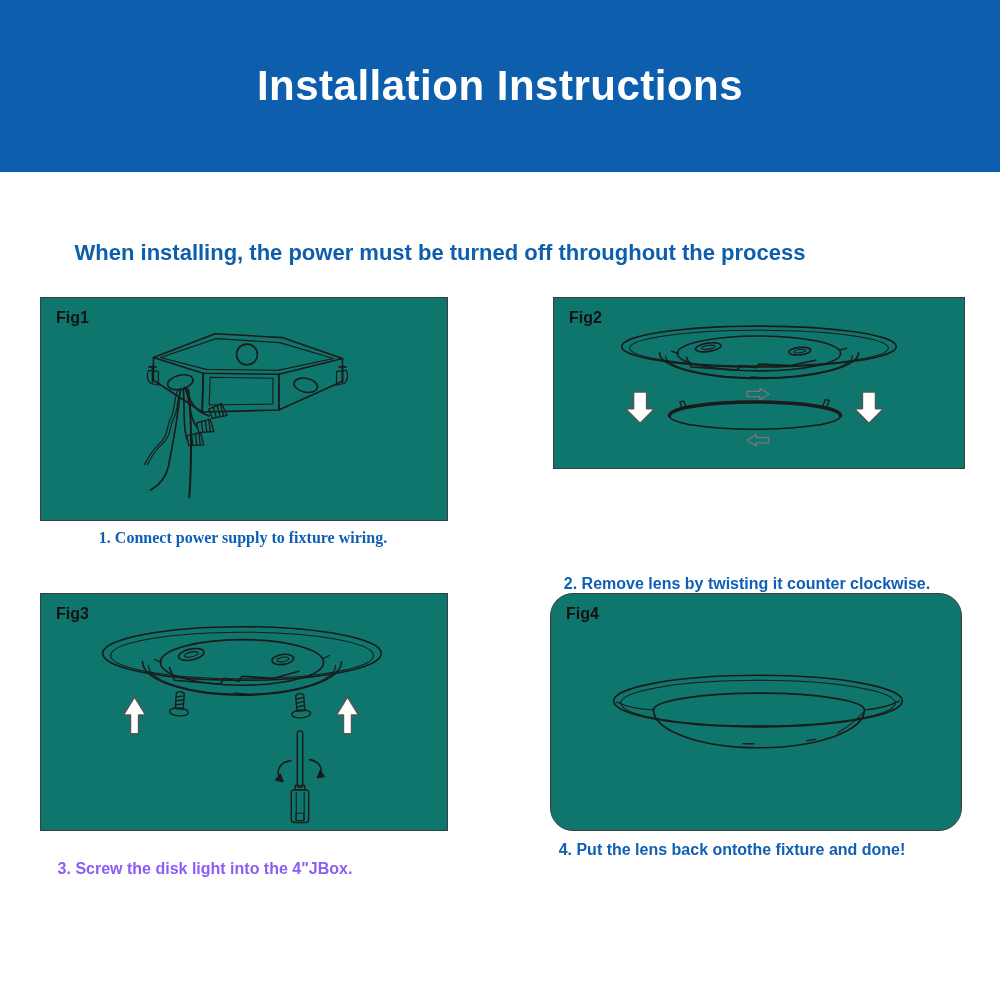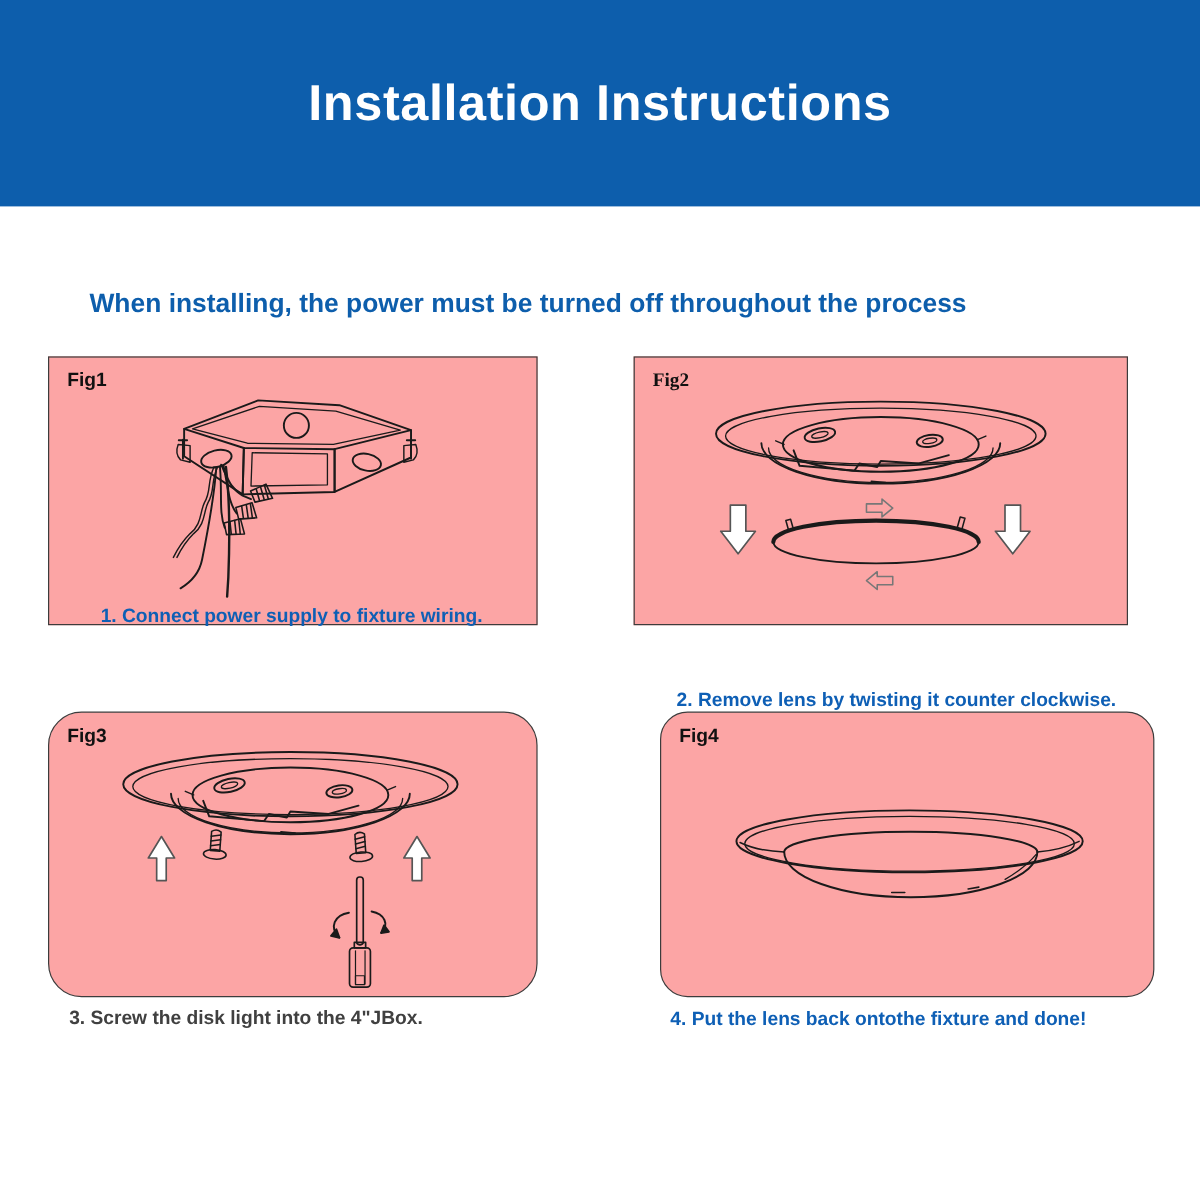--- a/index.html
+++ b/index.html
@@ -14,34 +14,34 @@
     display:flex; align-items:center; justify-content:center;
   }
   .banner-title {
     font-size:42px; font-weight:bold; letter-spacing:0.5px; margin:0;text-align:center;
   }
   .warning {
     position:absolute; top:240px; left:0; width:880px;
     text-align:center; font-size:22px; font-weight:bold; white-space:nowrap;
   }
   .figbox {
-    position:absolute; border:1px solid #3c3c3c; background:#fca5a5; box-sizing:border-box;padding-left:34px;
+    position:absolute; border:1px solid #3c3c3c; background:#0f766e; box-sizing:border-box;padding-left:34px;
   }
   .figlabel {
     position:absolute; left:15px; top:11px; font-size:16px; font-weight:bold; color:#111111;
   }
   .fig-svg { position:absolute; left:0; top:0; width:100%; height:100%; }
   .caption {
     position:absolute; text-align:center; font-size:16px; font-weight:bold; white-space:nowrap;
   }
   #figbox-1 { left:40px;  top:297px; width:408px; height:224px; }
-  #figbox-2 { left:528px; top:297px; width:412px; height:224px;font-family:Liberation Serif, serif; }
-  #figbox-3 { left:40px;  top:593px; width:408px; height:238px;border-radius:28px; }
+  #figbox-2 { left:553px; top:297px; width:412px; height:172px; }
+  #figbox-3 { left:40px;  top:593px; width:408px; height:238px; }
   #figbox-4 { left:550px; top:593px; width:412px; height:238px;border-radius:23px; }
-  #caption-1 { left:40px;  top:505px; width:406px; }
+  #caption-1 { left:40px;  top:529px; width:406px;font-family:Liberation Serif, serif; }
   #caption-2 { left:550px; top:529px; width:394px;margin-top:46px; }
   #caption-3 { left:40px;  top:840px; width:330px; }
   #caption-4 { left:550px; top:841px; width:364px; }
   svg path, svg ellipse, svg circle, svg line, svg polyline, svg rect {
     vector-effect:non-scaling-stroke;
   }
 </style>
 </head>
 <body>
 
@@ -228,14 +228,14 @@
       <path d="M315,117 Q336,115 350,108" stroke-width="1.2"></path>
       <path d="M288,140 Q305,130 314,119" stroke-width="1.1"></path>
       <path d="M193,151 h11 M257,148 l9,-1.5" stroke-width="1.3"></path>
     </g>
   </svg>
   <span class="figlabel">Fig4</span>
 </div>
 
 <div class="caption" id="caption-1" style="color: rgb(14, 95, 181);">1. Connect power supply to fixture wiring.</div>
 <div class="caption" id="caption-2" style="color: rgb(14, 95, 181);">2. Remove lens by twisting it counter clockwise.</div>
-<div class="caption" id="caption-3" style="color: #404040;">3. Screw the disk light into the 4"JBox.</div>
+<div class="caption" id="caption-3" style="color: #8b5cf6; margin-top: 20px;">3. Screw the disk light into the 4"JBox.</div>
 <div class="caption" id="caption-4" style="color: rgb(14, 95, 181);">4. Put the lens back ontothe fixture and done!</div>
 
 </body></html>

